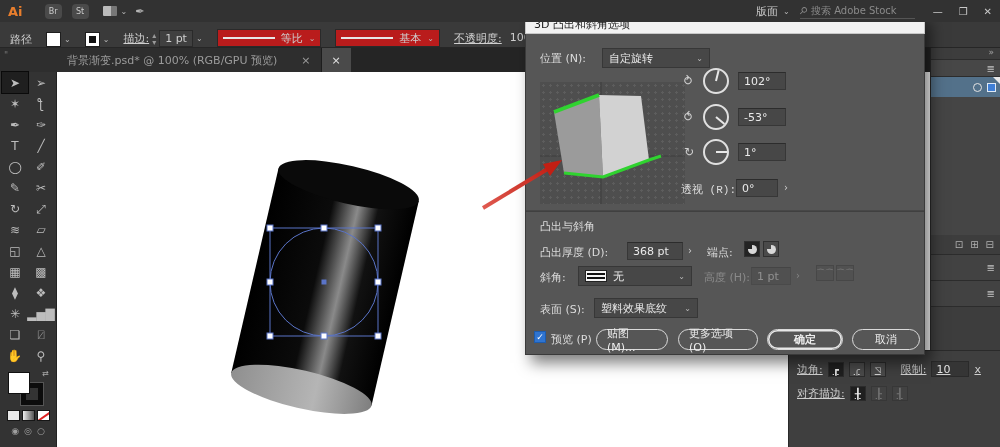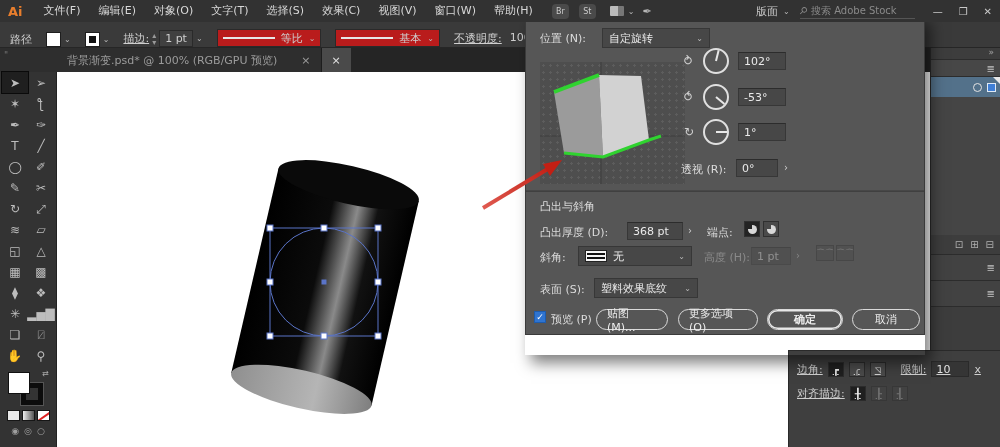--- a/index.html
+++ b/index.html
@@ -160,32 +160,20 @@
   
   #arrow-svg { left:455px; top:138px; width:120px; height:85px; z-index:10; }
 </style>
 </head>
 <body>
 
 <div id="stage">
 
   <div id="menubar" class="abs">
     <span id="ai-logo">Ai</span>
-    <div style="display:flex;">
-
-    <span class="menu-item">文件(F)</span>
-        <span class="menu-item">编辑(E)</span>
-        <span class="menu-item">对象(O)</span>
-        <span class="menu-item">文字(T)</span>
-        <span class="menu-item">选择(S)</span>
-        <span class="menu-item">效果(C)</span>
-        <span class="menu-item">视图(V)</span>
-        <span class="menu-item">窗口(W)</span>
-        <span class="menu-item">帮助(H)</span>
-      </div>
     <span class="mini-btn">Br</span>
     <span class="mini-btn">St</span>
     <div id="workspace-cluster">
       <span id="ws-icon"></span>
       <span class="chev">⌄</span>
     </div>
     <span id="feather-icon">✒</span>
     <div id="layout-dd">
       <span>版面</span>
       <span class="chev">⌄</span>
@@ -462,20 +450,23 @@
     </div>
     <div class="sp-row">
       <span>对齐描边:</span>
       <span class="sp-btn active">╂</span>
       <span class="sp-btn disabled">┠</span>
       <span class="sp-btn disabled">┨</span>
     </div>
   </div>
 
   <div id="dialog" class="abs">
+    <div id="dlg-titlebar">
+      <span>3D 凸出和斜角选项</span>
+    </div>
     <div id="dlg-body">
       <span class="dlg-label" style="left:14px;top:17px;">位置 (N):</span>
       <div class="dlg-dd" style="left:76px;top:14px;width:108px;">
         <span>自定旋转</span>
         <span class="chev">⌄</span>
       </div>
 
       <div id="track">
         <svg width="145" height="122" viewBox="0 0 145 122">
           <line x1="61" y1="0" x2="61" y2="122" stroke="#3c3c3c"></line>
@@ -498,21 +489,21 @@
           <span class="dial-hand" style="transform: rotate(130deg);"></span>
         </div>
       <span class="dlg-input" style="left:212px;top:74px;width:48px;">-53°</span>
 
       <span class="dial-icon" style="left:158px;top:111px;">↻</span>
       <div class="dial" style="left:177px;top:105px;">
           <span class="dial-hand" style="transform: rotate(90deg);"></span>
         </div>
       <span class="dlg-input" style="left:212px;top:109px;width:48px;">1°</span>
 
-      <span class="dlg-label" style="left:155px;top:148px;">透视 (R):</span>
+      <span class="dlg-label" style="left:155px;top:148px;font-family:Liberation Mono, monospace;">透视 (R):</span>
       <span class="dlg-input" style="left:210px;top:145px;width:42px;">0°</span>
       <span class="spin" style="left:258px;top:148px;">›</span>
 
       <div id="dlg-divider"></div>
       <span class="dlg-label" style="left:14px;top:185px;">凸出与斜角</span>
 
       <span class="dlg-label" style="left:14px;top:211px;">凸出厚度 (D):</span>
       <span class="dlg-input" style="left:101px;top:208px;width:56px;">368 pt</span>
       <span class="spin" style="left:162px;top:211px;">›</span>
       <span class="dlg-label" style="left:181px;top:211px;">端点:</span>

